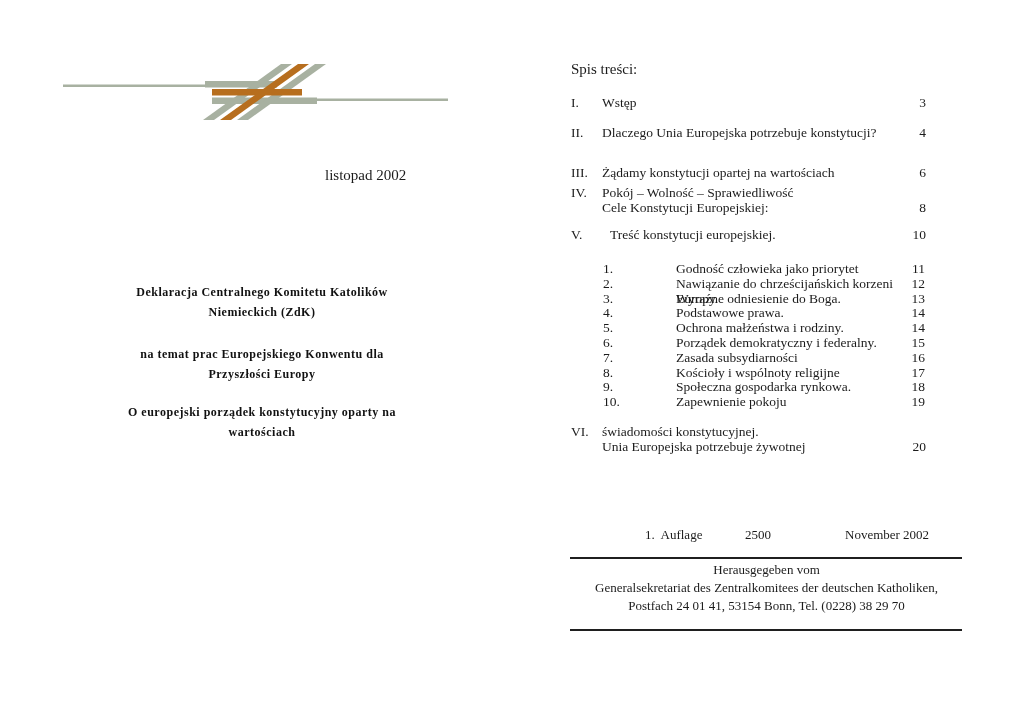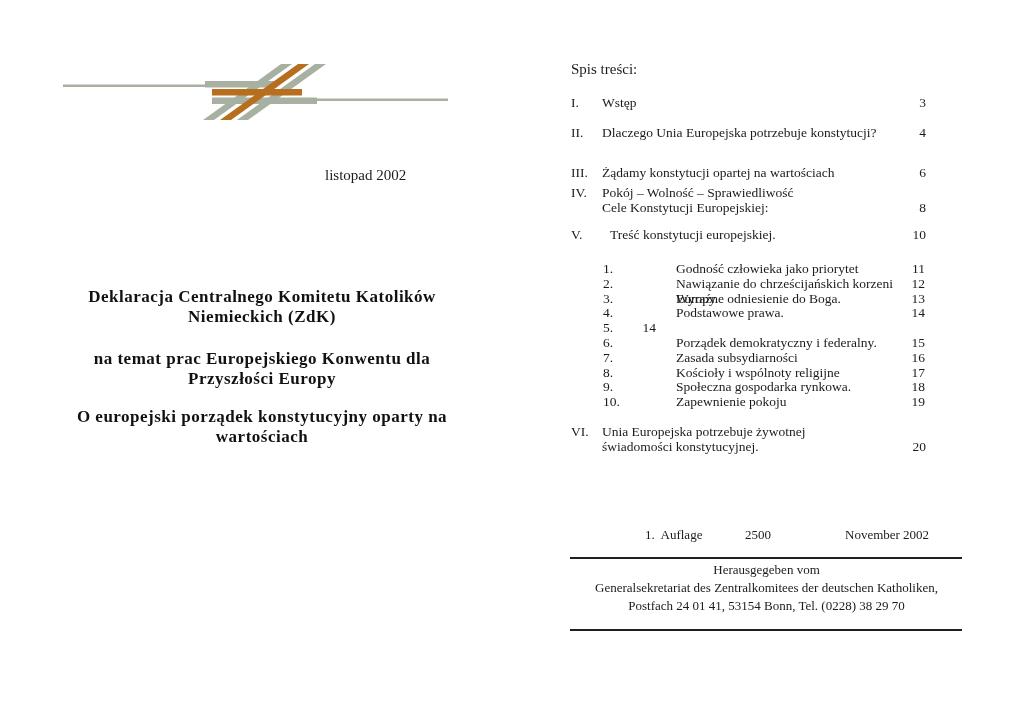--- a/index.html
+++ b/index.html
@@ -14,21 +14,21 @@
 
   
   .logo-svg{position:absolute;left:60px;top:58px;width:390px;height:70px;}
   .date-line{
     position:absolute;left:325px;top:167px;
     font-size:15px;line-height:17px;white-space:pre;
   }
   .title-par{
     position:absolute;left:62px;width:400px;
     text-align:center;font-weight:bold;
-    font-size:17px;line-height:20px;
+    font-size:12px;line-height:20px;
     letter-spacing:0.5px;
     white-space:pre-line;
     color:#111;
   }
   #title-p1{top:270px;}
   #title-p2{top:332px;}
   #title-p3{top:390px;}
 
   
   .toc-heading{
@@ -159,20 +159,21 @@
       <span class="slabel">Wyraźne odniesienie do Boga.</span>
       <span class="spage">13</span>
     </div>
     <div class="srow" style="top:305px">
       <span class="snum">4.</span>
       <span class="slabel">Podstawowe prawa.</span>
       <span class="spage">14</span>
     </div>
     <div class="srow" style="top:320px">
       <span class="snum">5.</span>
+      <span class="slabel">Ochrona małżeństwa i rodziny.</span>
       <span class="spage">14</span>
     </div>
     <div class="srow" style="top:335px">
       <span class="snum">6.</span>
       <span class="slabel">Porządek demokratyczny i federalny.</span>
       <span class="spage">15</span>
     </div>
     <div class="srow" style="top:350px">
       <span class="snum">7.</span>
       <span class="slabel">Zasada subsydiarności</span>
@@ -190,22 +191,22 @@
     </div>
     <div class="srow" style="top:394px">
       <span class="snum">10.</span>
       <span class="slabel">Zapewnienie pokoju</span>
       <span class="spage">19</span>
     </div>
 
     <div class="trow two-line" style="top:424px">
       <span class="tnum">VI.</span>
       <span class="tlabel">
+        <span class="l2">świadomości konstytucyjnej.</span>
         <span class="l2">Unia Europejska potrzebuje żywotnej</span>
-        <span class="l2">świadomości konstytucyjnej.</span>
       </span>
       <span class="tpage">20</span>
     </div>
 
     <span class="edition-item" id="edition-label">1.  Auflage</span>
     <span class="edition-item" id="edition-copies">2500</span>
     <span class="edition-item" id="edition-date">November 2002</span>
 
     <div class="rule" id="rule-top"></div>
 

